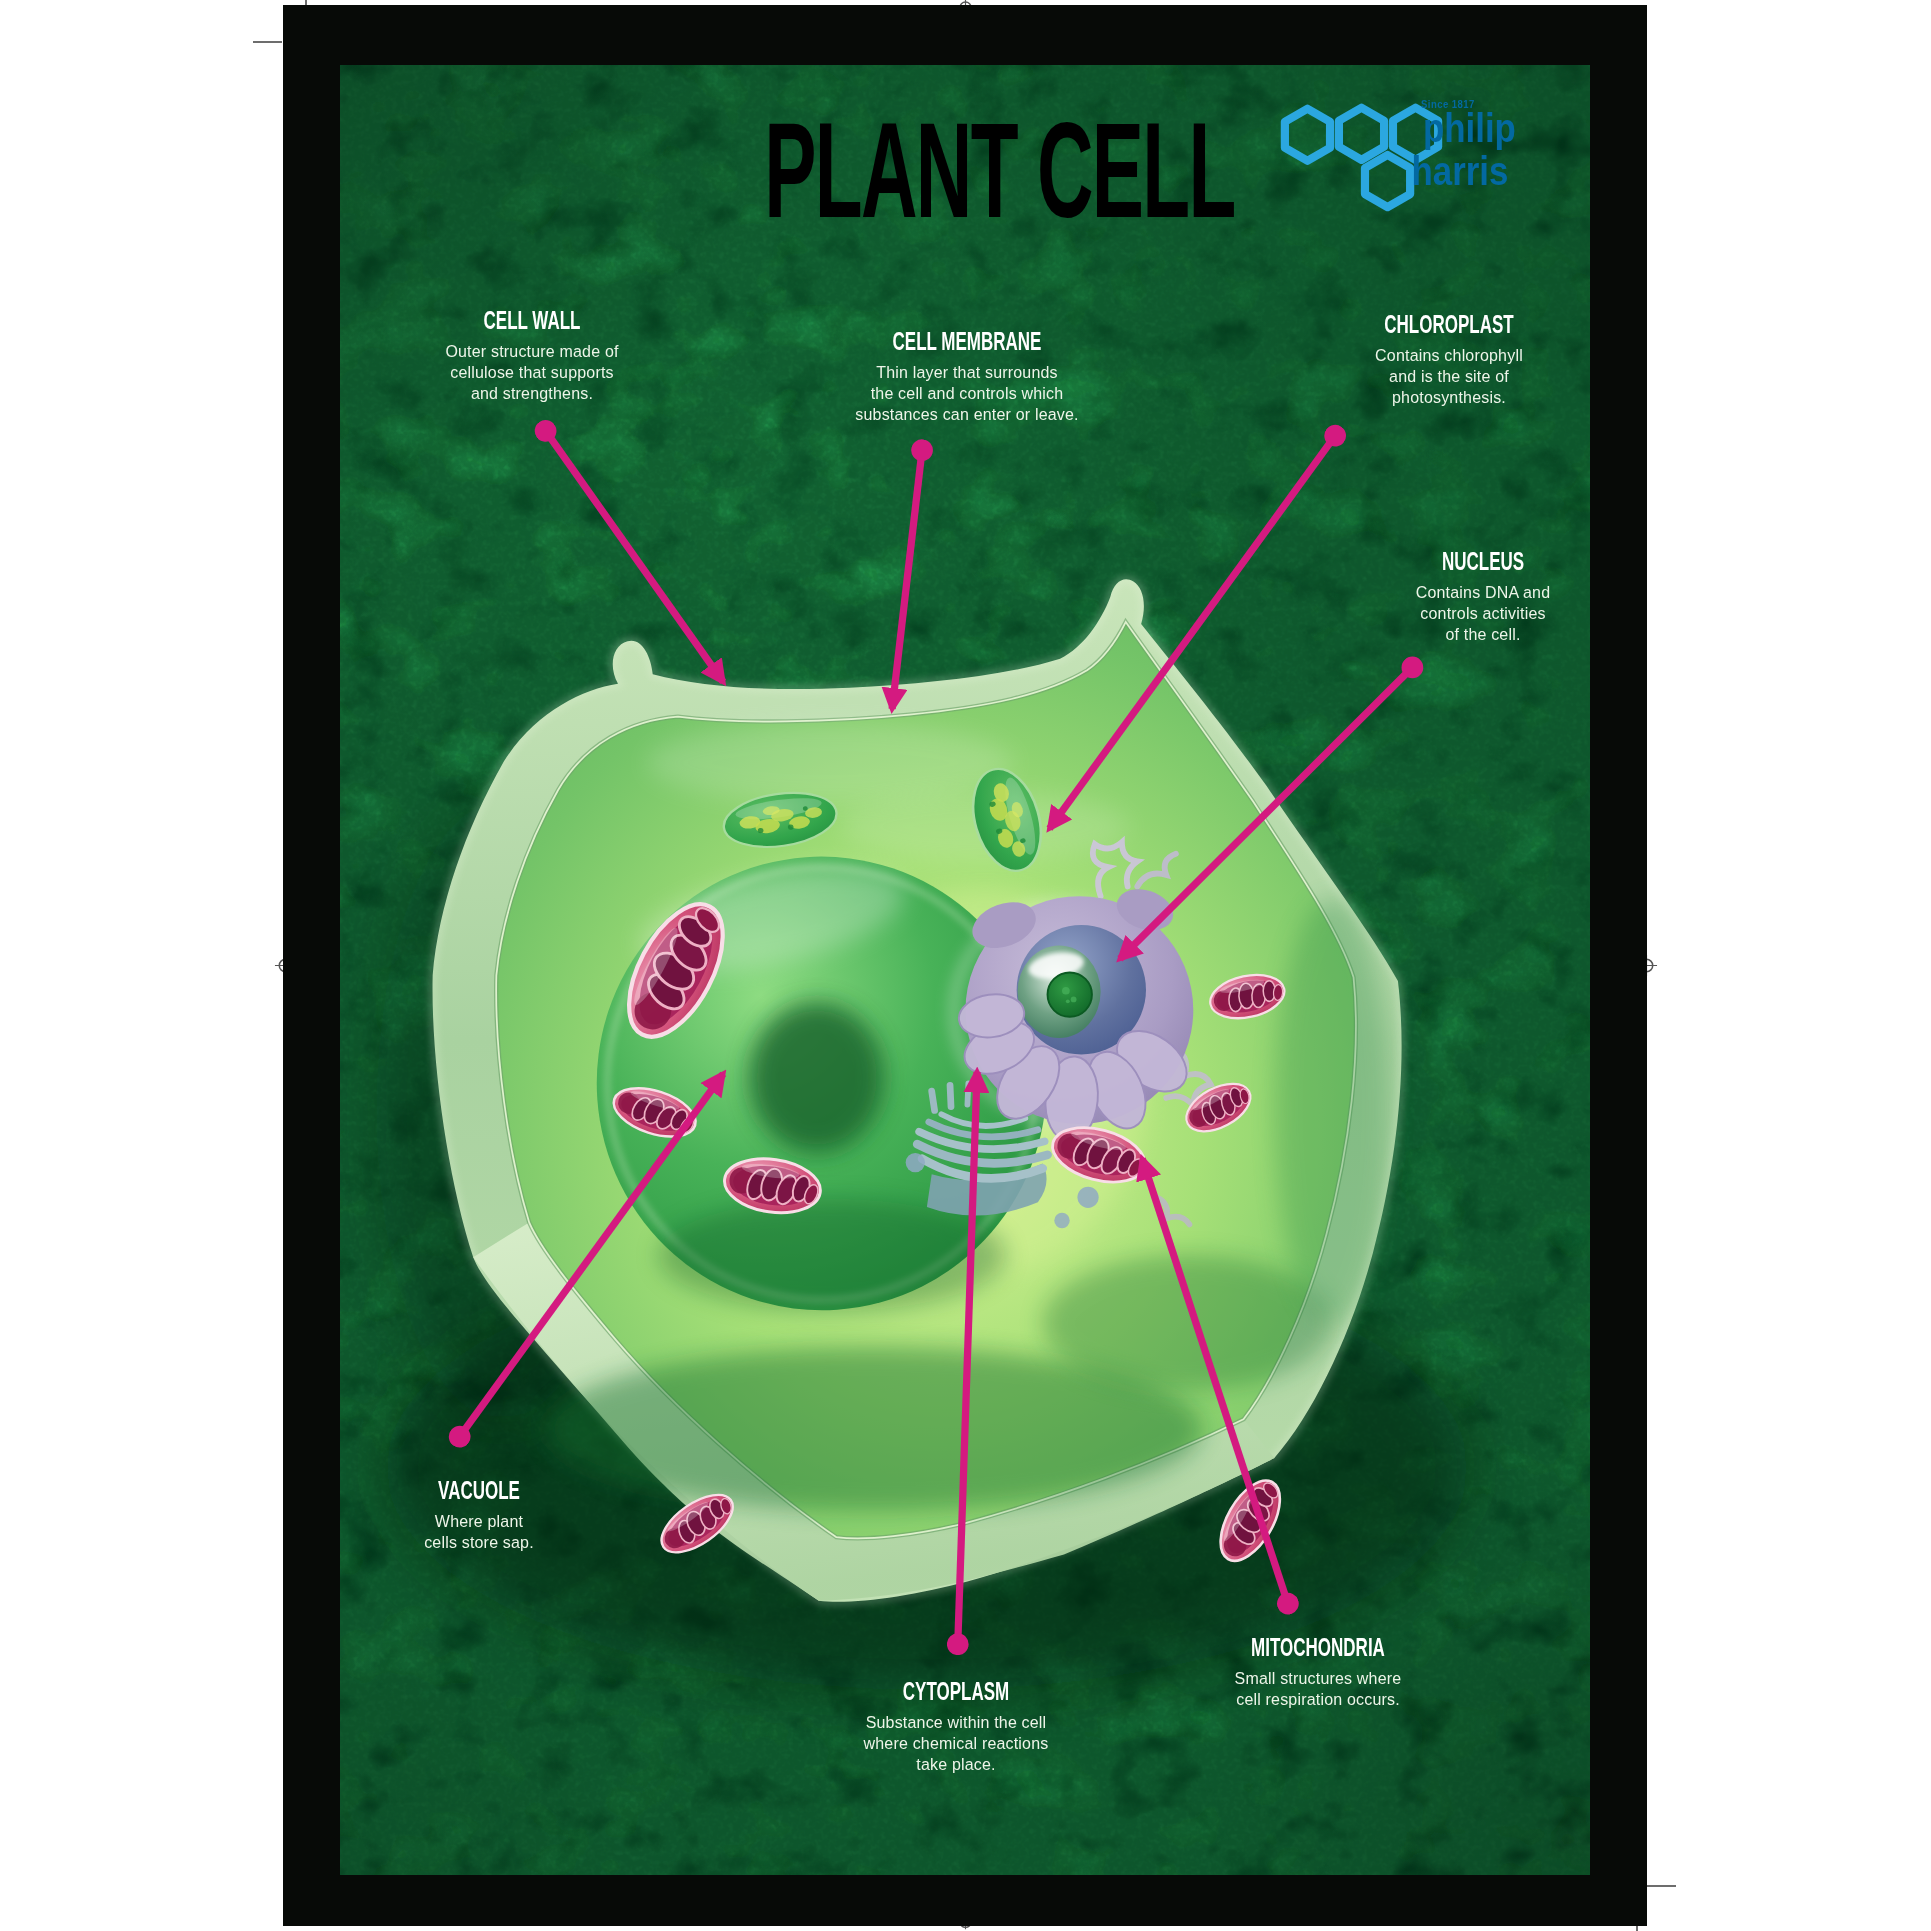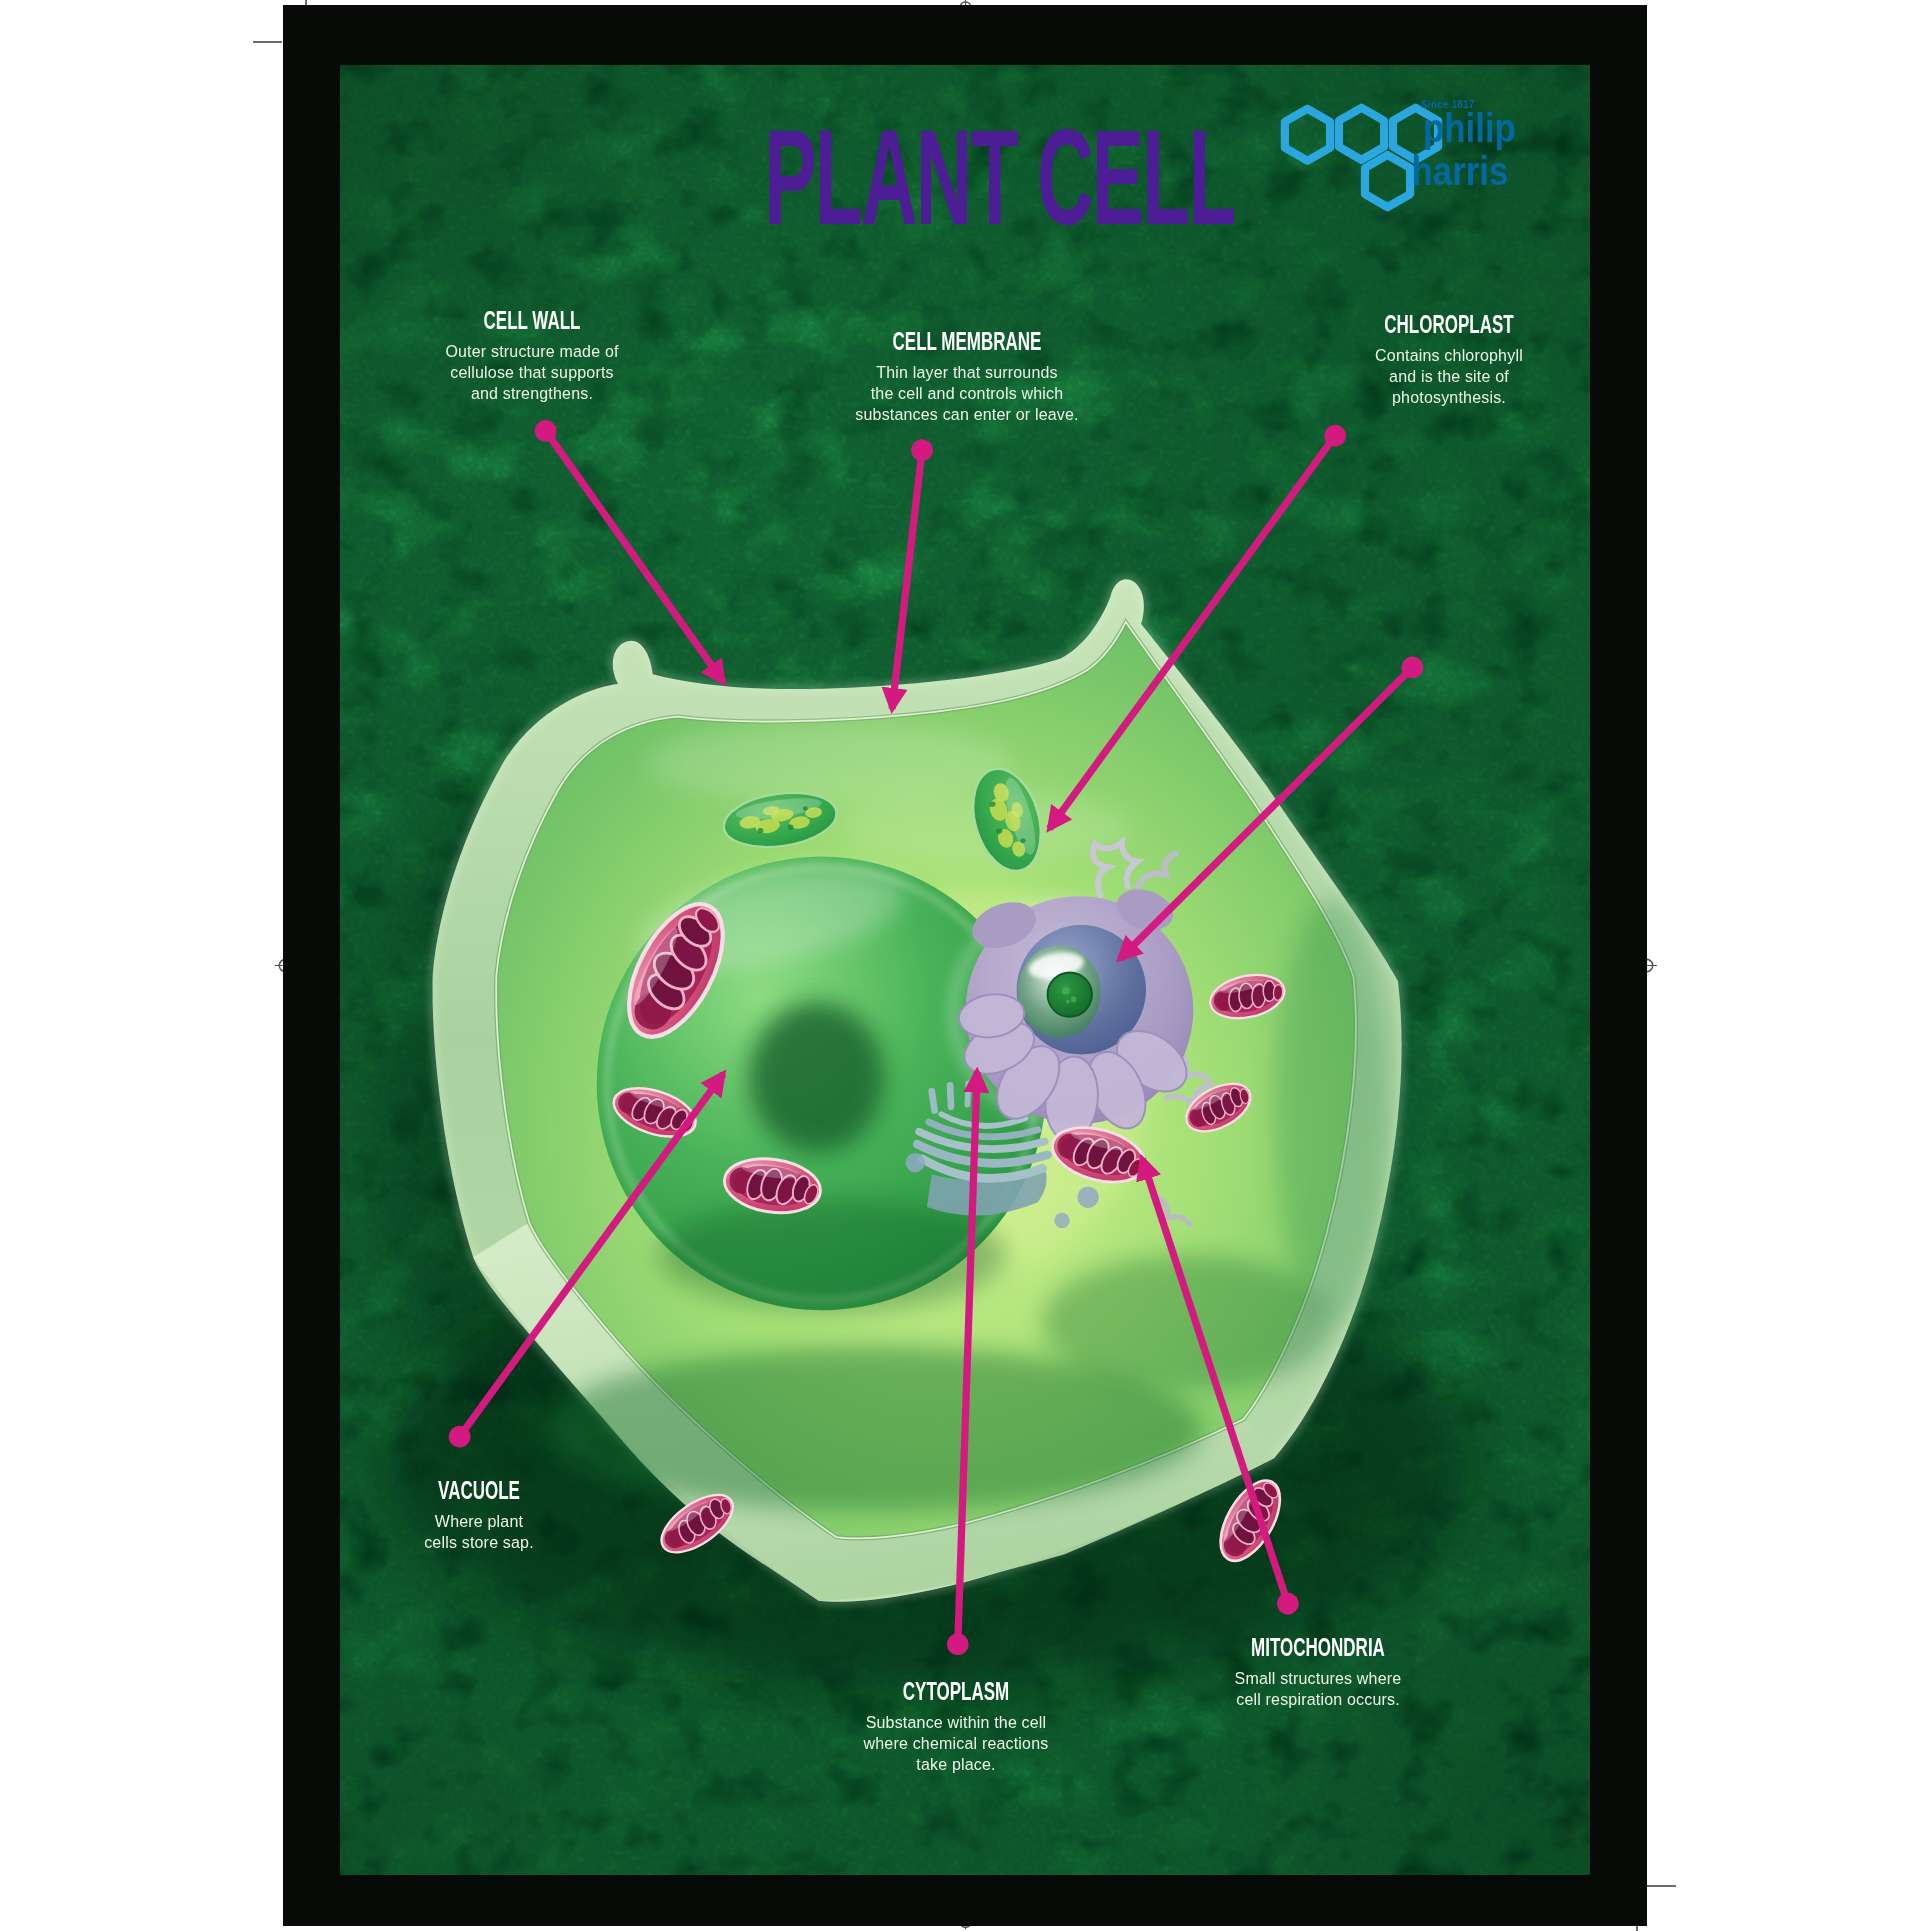--- a/index.html
+++ b/index.html
@@ -23,21 +23,21 @@
       radial-gradient(circle 502px at 98% 98%, rgba(2,22,10,.85), rgba(2,22,10,0) 72%),
       radial-gradient(circle 628px at 0% 0%, rgba(3,28,13,.6), rgba(3,28,13,0) 70%),
       radial-gradient(circle 502px at 100% 0%, rgba(3,28,13,.55), rgba(3,28,13,0) 70%),
       radial-gradient(circle 406px at 0% 100%, rgba(3,28,13,.5), rgba(3,28,13,0) 70%),
       radial-gradient(ellipse 869px 724px at 32% 24%, #25aa54, rgba(37,170,84,0) 70%),
       radial-gradient(ellipse 1545px 1255px at 50% 52%, #178140, #0c5c2a 88%);
     background-color:#0a5226;
   }
   svg.art{position:absolute;left:0;top:0;width:1250px;height:1810px;display:block;}
   
-  .title{position:absolute;left:594px;top:100px;width:772px;text-align:center;color:#4c1d95;pointer-events:none;}
+  .title{position:absolute;left:594px;top:93px;width:772px;text-align:center;color:#000000;pointer-events:none;}
   .title .t{
     display:inline-block;font-size:135px;font-weight:800;letter-spacing:-2.9px;white-space:nowrap;
     transform:scale(.58,1);transform-origin:50% 50%;
   }
   
   .logo{position:absolute;left:1265px;top:92px;width:309px;height:135px;color:#0369a1;pointer-events:none;}
   .logo .since{position:absolute;left:156px;top:5.8px;font-size:10.6px;font-weight:700;letter-spacing:0.5px;
     transform:scale(.9,1);transform-origin:0 0;white-space:nowrap;}
   .logo .pname{position:absolute;left:158px;top:15.4px;font-size:41px;font-weight:800;line-height:43px;
     transform:scale(.85,1);transform-origin:0 0;white-space:nowrap;}
@@ -404,20 +404,28 @@
 
   <div class="label" style="left:1304px;top:309px;width:290px;">
     <div class="hd">CHLOROPLAST</div>
     <div class="bd">
       <span class="ln">Contains chlorophyll</span>
       <span class="ln">and is the site of</span>
       <span class="ln">photosynthesis.</span>
     </div>
   </div>
 
+  <div class="label" style="left:1348px;top:546px;width:270px;">
+    <div class="hd">NUCLEUS</div>
+    <div class="bd">
+      <span class="ln">Contains DNA and</span>
+      <span class="ln">controls activities</span>
+      <span class="ln">of the cell.</span>
+    </div>
+  </div>
 
   <div class="label" style="left:344px;top:1475px;width:270px;">
     <div class="hd">VACUOLE</div>
     <div class="bd">
       <span class="ln">Where plant</span>
       <span class="ln">cells store sap.</span>
     </div>
   </div>
 
   <div class="label" style="left:792px;top:1676px;width:328px;">

